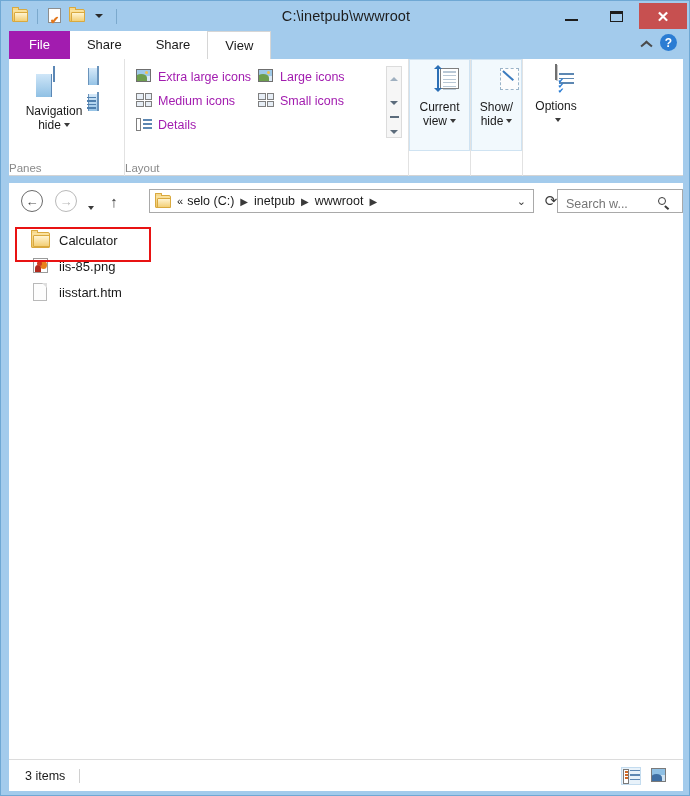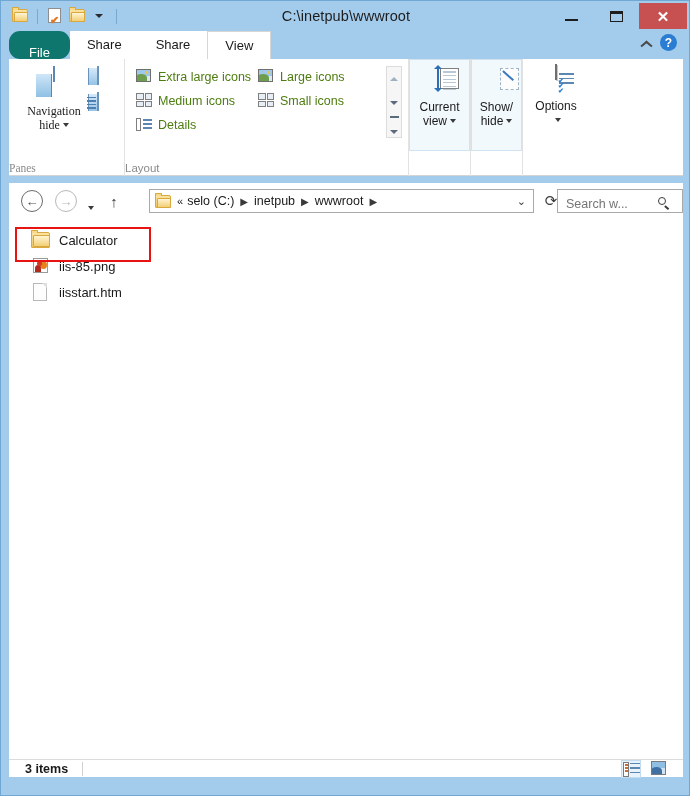--- a/index.html
+++ b/index.html
@@ -93,24 +93,23 @@
   .tabs { position: absolute; left: 0; top: 0; display: flex; height: 28px; }
   .tab {
     height: 28px; line-height: 28px;
     padding: 0 17px;
     font-size: 13px;
     color: #1a1a1a;
     background: #ffffff;
     box-sizing: border-box;
   }
   .tab.file {
-    background: #0f766e;
+    background: #a21caf;
     color: #ffffff;
-    padding: 8px 20px;
-    border-radius: 11px;
+    padding: 0 20px;
   }
   .tab.inactive { background: #ffffff; }
   .tab.active {
     background: #ffffff;
     border-left: 1px solid #d6d6d6;
     border-right: 1px solid #d6d6d6;
     border-top: 1px solid #d6d6d6;
   }
   .tabfill {
     position: absolute;
@@ -161,21 +160,21 @@
   .group-label {
     position: absolute;
     bottom: 2px; left: 0; right: 0;
     text-align: left;
     font-size: 11.5px;
     color: #8a8a8a;
   }
   .group-body { padding-top: 5px; display: flex; }
 
   
-  .g-panes { width: 116px; font-family: Liberation Serif, serif; }
+  .g-panes { width: 116px; }
   .bigbtn {
     width: 78px;
     margin-left: 6px;
     text-align: center;
     font-size: 12px;
     color: #1a1a1a;
     line-height: 14px;
   }
   .bigbtn .ico {
     width: 40px; height: 34px;
@@ -227,21 +226,21 @@
 
   
   .g-layout { width: 284px; }
   .gallery {
     margin: 6px 0 0 6px;
     width: 244px;
     display: grid;
     grid-template-columns: 122px 122px;
     grid-auto-rows: 24px;
     font-size: 12.5px;
-    color: #4d7c0f;
+    color: #a21caf;
   }
   .gi {
     display: flex; align-items: center; gap: 6px;
     padding-left: 4px;
     box-sizing: border-box;
     border: 1px solid transparent;
   }
   .gi.selected {
     background: #cce8f7;
     border: 1px solid #8cc6e5;
@@ -426,25 +425,25 @@
     width: 136px; height: 35px;
     border: 2px solid #e81313;
     box-sizing: border-box;
     pointer-events: none;
   }
 
   
   .statusbar {
     position: absolute;
     left: 8px; top: 758px;
-    width: 674px; height: 18px;
+    width: 674px; height: 32px;
     background: #ffffff;
     border-top: 1px solid #dcdcdc;
     box-sizing: border-box;
-    display: flex; align-items: center; font-weight: bold;
+    display: flex; align-items: center;
   }
   .status-text { font-size: 12.5px; color: #1a1a1a; padding-left: 16px; }
   .status-sep { width: 1px; height: 14px; background: #d0d0d0; margin-left: 14px; }
   .status-views { margin-left: auto; display: flex; align-items: center; gap: 8px; padding-right: 14px; }
   .sv-btn { width: 20px; height: 18px; position: relative; }
   .sv-btn.active { background: #e8f2fa; border: 1px solid #c4dcef; box-sizing: border-box; }
 
   
   .folder {
     position: absolute; left: 0; top: 1px;

